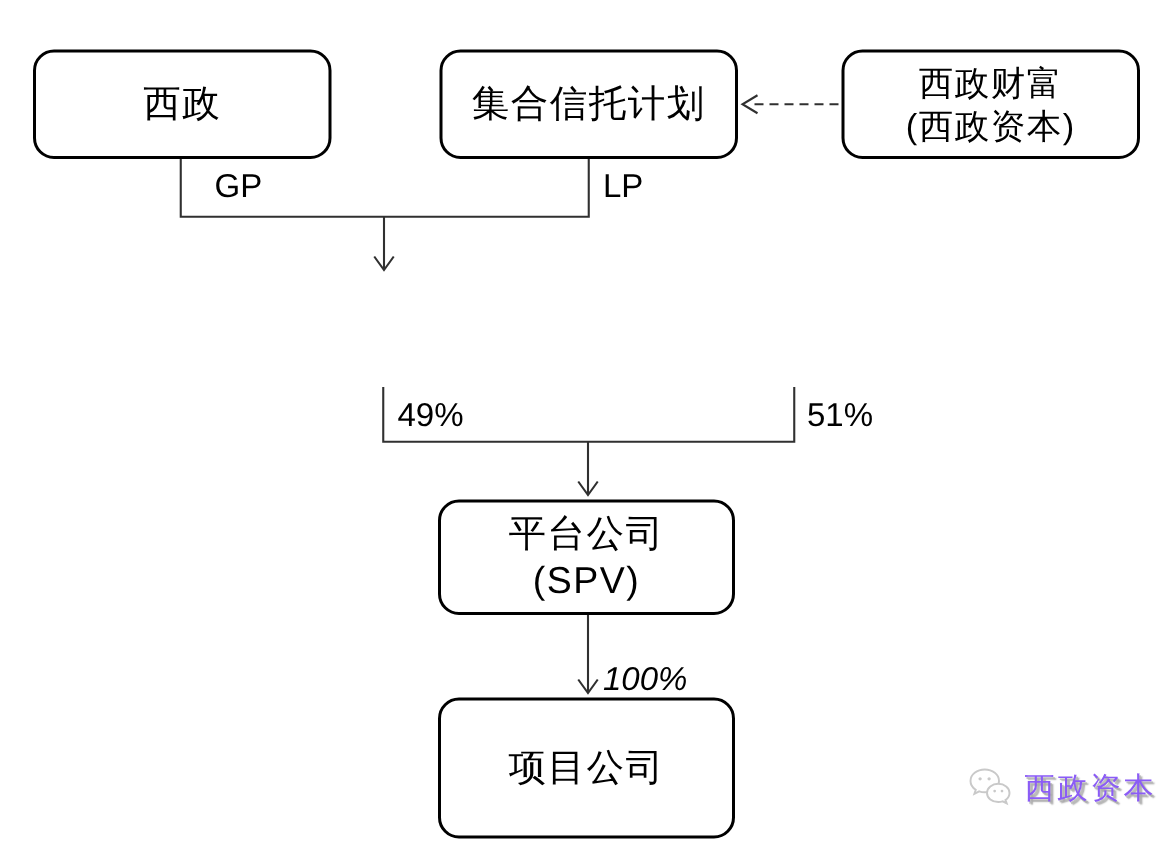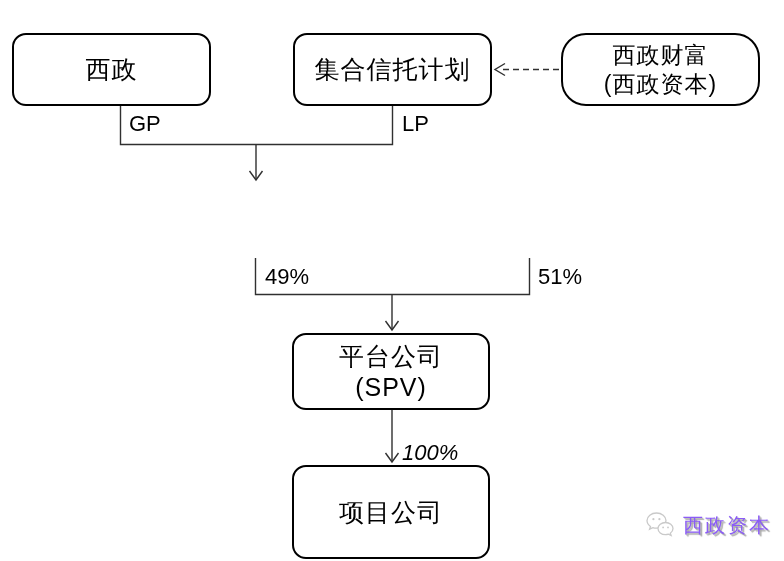--- a/index.html
+++ b/index.html
@@ -89,45 +89,45 @@
         <polyline points="385.5,321 392,330 398.5,321"></polyline>
       </g>
 
       <g>
         <path d="M392,410 L392,461"></path>
         <polyline points="385.5,453 392,462 398.5,453"></polyline>
       </g>
     </g>
   </svg>
 
-  <div class="node" style="left:12px; top:33px; width:199px; height:73px;">
+  <div class="node" style="left:22px; top:33px; width:199px; height:73px;">
     <div>西政</div>
   </div>
 
   <div class="node" style="left:293px; top:33px; width:199px; height:73px;">
     <div>集合信托计划</div>
   </div>
 
-  <div class="node" style="left:561px; top:33px; width:199px; height:73px; font-size:23px;border-radius:25px;">
+  <div class="node" style="left:561px; top:33px; width:199px; height:73px; font-size:23px;">
     <div>西政财富</div>
     <div>(西政资本)</div>
   </div>
 
 
 
   <div class="node" style="left:292px; top:333px; width:198px; height:77px;">
     <div>平台公司</div>
     <div>(SPV)</div>
   </div>
 
   <div class="node" style="left:292px; top:465px; width:198px; height:94px;">
     <div>项目公司</div>
   </div>
 
-  <div class="edge-label" style="left:129px; top:113px;">GP</div>
+  <div class="edge-label" style="left:143px; top:113px;">GP</div>
   <div class="edge-label" style="left:402px; top:113px;">LP</div>
   <div class="edge-label" style="left:265px; top:266px;">49%</div>
   <div class="edge-label" style="left:538px; top:266px;">51%</div>
   <div class="edge-label" style="left:402px; top:442px;font-style:italic;">100%</div>
 
   <div class="watermark">
     <svg width="32" height="32" viewBox="0 0 32 32" xmlns="http://www.w3.org/2000/svg">
       <g stroke="#c9c9c9" stroke-width="1.3" fill="#ffffff">
         <path d="M12.5,4 C7.3,4 3,7.4 3,11.6 C3,14 4.4,16.1 6.5,17.5 L5.6,20.2 L8.8,18.6 C9.9,19 11.2,19.2 12.5,19.2 C17.7,19.2 22,15.8 22,11.6 C22,7.4 17.7,4 12.5,4 Z"></path>
         <path d="M21.5,13.5 C17.4,13.5 14,16.2 14,19.6 C14,23 17.4,25.7 21.5,25.7 C22.5,25.7 23.5,25.5 24.4,25.2 L27.1,26.5 L26.3,24.3 C28,23.2 29,21.5 29,19.6 C29,16.2 25.6,13.5 21.5,13.5 Z"></path>

